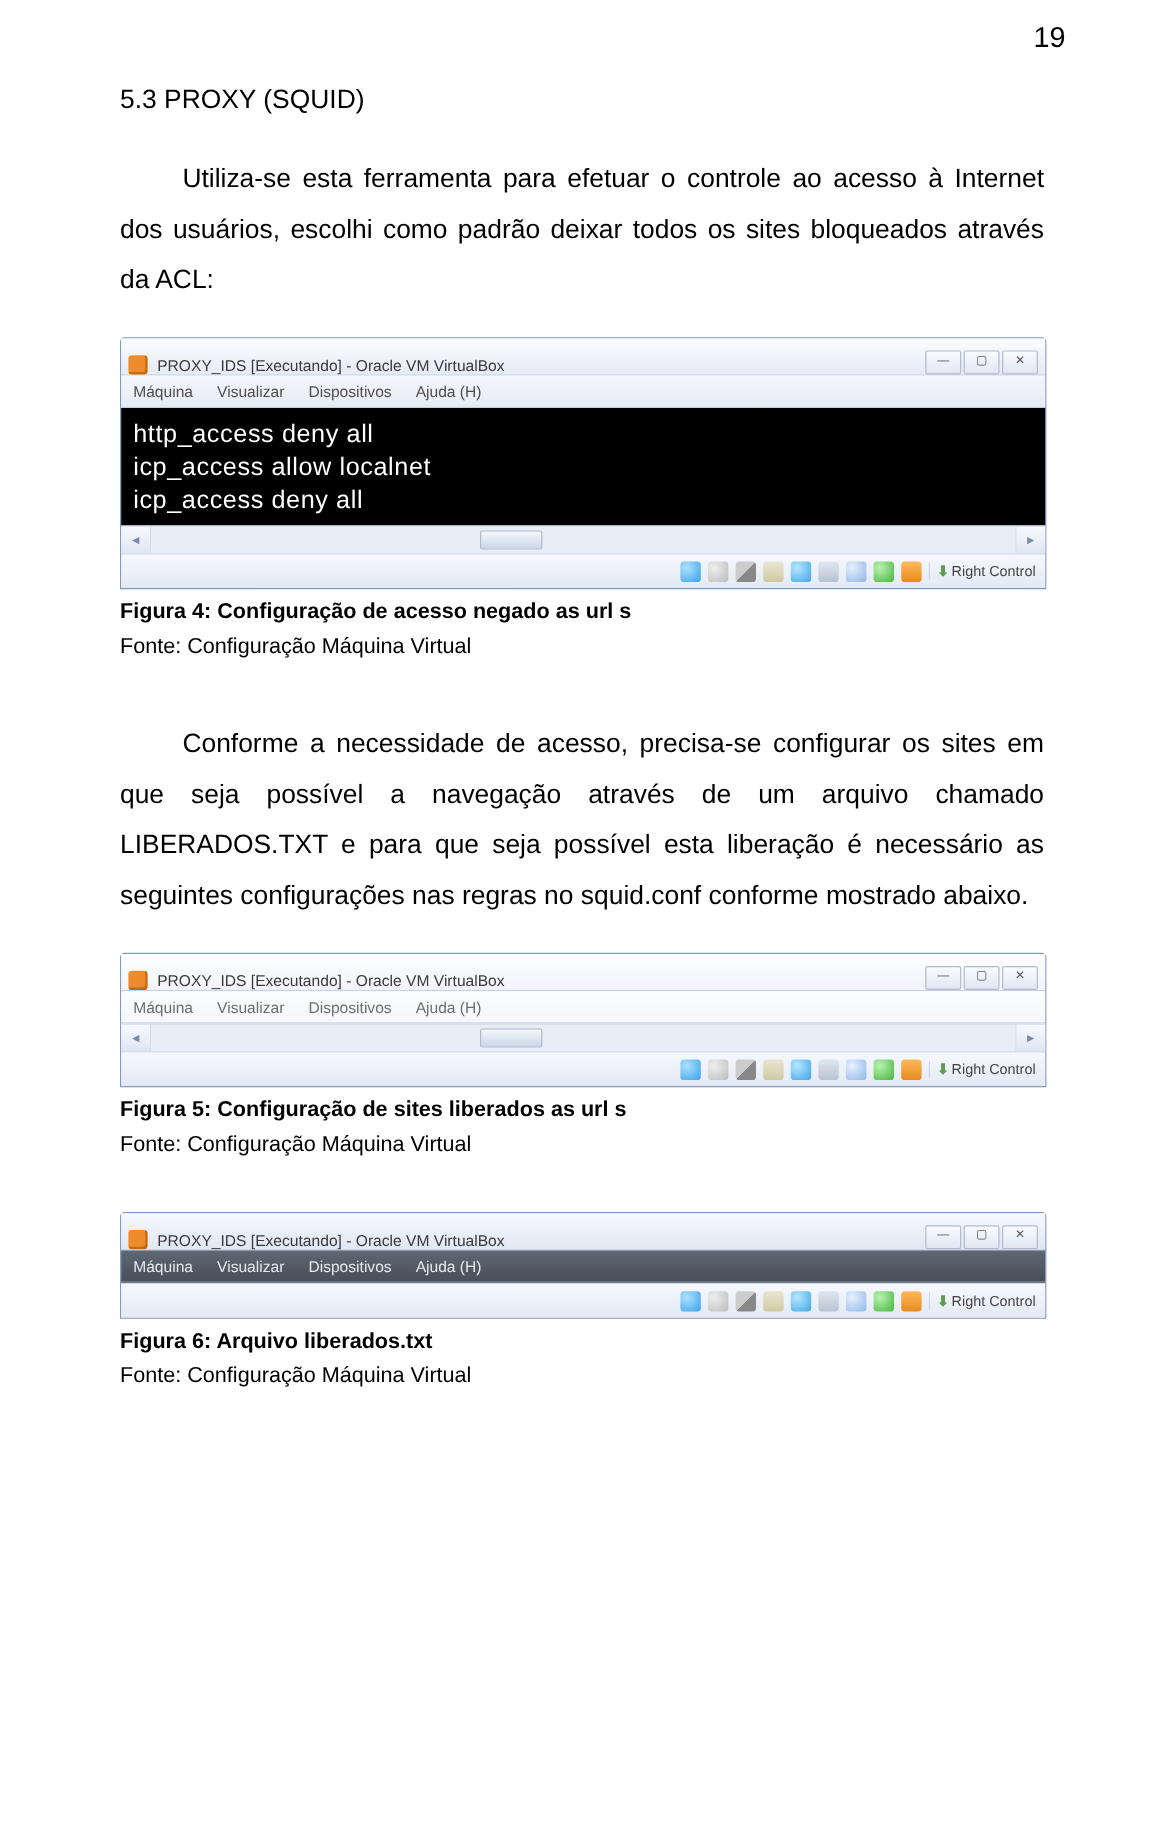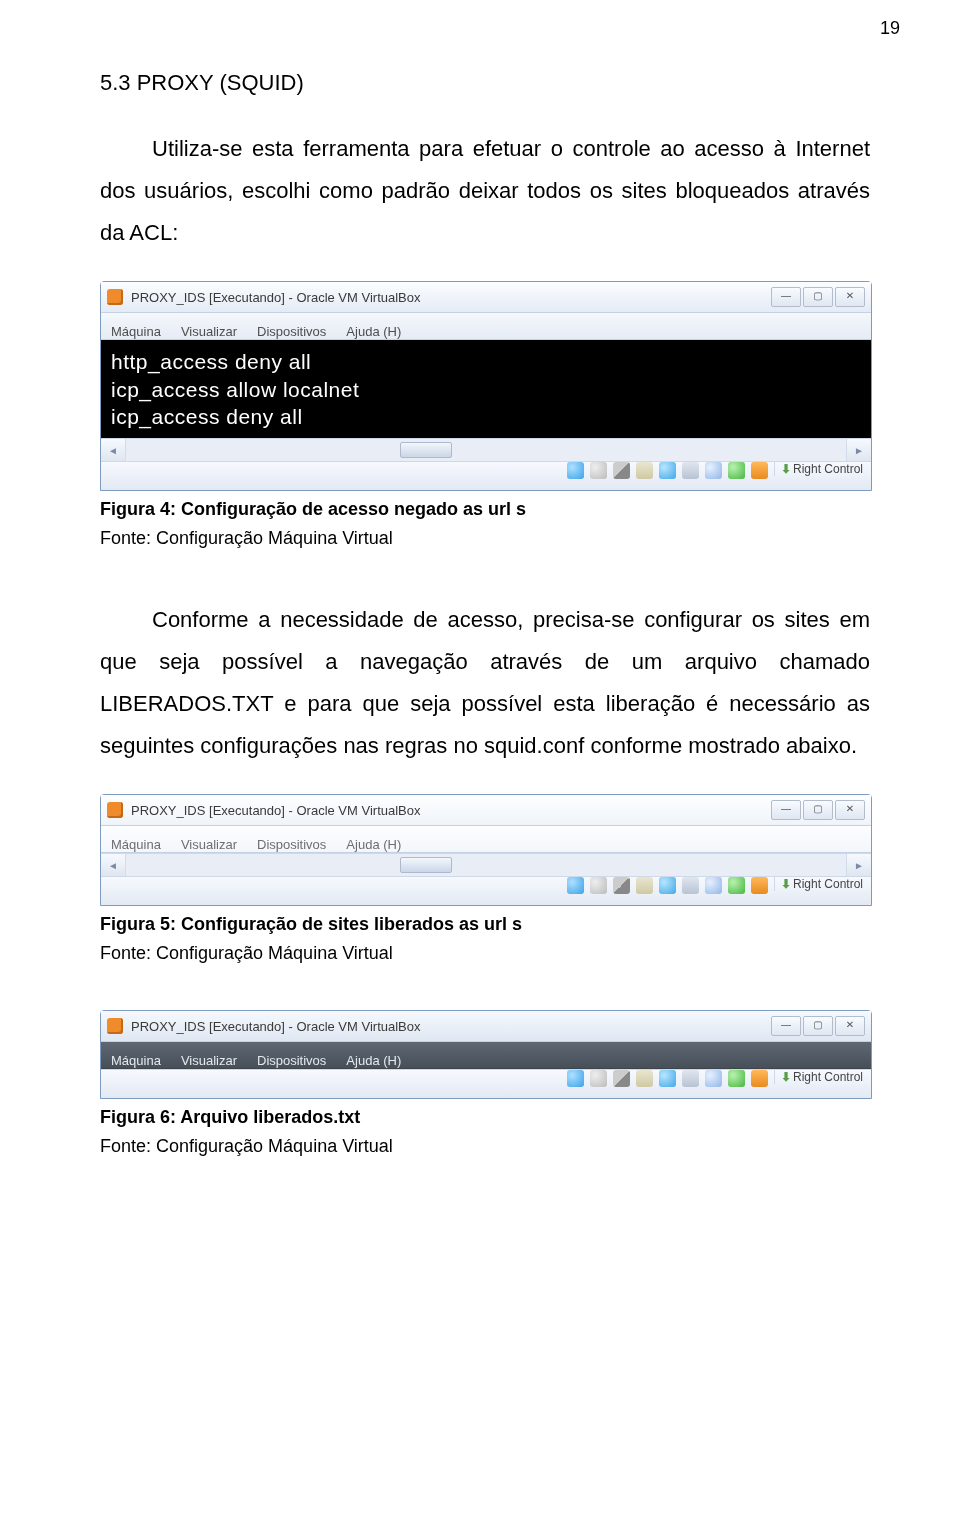--- a/index.html
+++ b/index.html
@@ -1,44 +1,44 @@
 <!DOCTYPE html>
 <html><head>
 <meta charset="utf-8">
 <style>
   html,body{margin:0;padding:0;width:960px;background:#fff;font-family:Arial,Helvetica,sans-serif;color:#000}
   .page{padding:0 90px 40px 100px}
-  .page-number{position:absolute;top:18px;right:60px;font-size:18px}
+  .page-number{position:absolute;top:18px;right:72px;font-size:24px}
   .section-title{font-size:22px;margin-top:70px;margin-bottom:32px}
   .body-text{font-size:22px;line-height:1.9;text-align:justify;margin-bottom:28px}
   .indent{text-indent:52px}
   .caption{text-align:left;font-size:18px;font-weight:bold;margin-top:8px}
   .caption.sub{font-weight:normal;margin-bottom:30px}
   .screenshot-wrap{margin:10px 0 4px 0}
   
   .vb-window{border:1px solid #7d9abf;border-radius:4px 4px 0 0;background:#f1f5fa;font-size:14px;color:#333;box-shadow:0 0 0 1px #d6e0ee inset;width:100%}
-  .vb-title{display:flex;align-items:center;height:30px;background:linear-gradient(#fbfdff,#e4ebf5);border-bottom:1px solid #c4d1e4;padding:0 6px}
+  .vb-title{display:flex;align-items:flex-end;height:30px;background:linear-gradient(#fbfdff,#e4ebf5);border-bottom:1px solid #c4d1e4;padding:0 6px}
   .vb-title .ico{width:16px;height:16px;background:#ef8b2b;border-radius:3px;margin-right:8px;box-shadow:inset -2px -2px 0 #c56a14}
   .vb-title .t{flex:1;font-size:13px;color:#3a3a3a}
   .win-btns{display:flex;gap:2px}
   .win-btn{width:28px;height:18px;border:1px solid #b2bccd;border-radius:2px;background:linear-gradient(#f8fbff,#dfe7f2);font-size:10px;line-height:16px;text-align:center;color:#555}
   .win-btn.close{color:#555}
-  .vb-menu{display:flex;gap:20px;height:26px;align-items:flex-end;padding:0 10px;background:linear-gradient(#f4f7fb,#e6ecf5);border-bottom:1px solid #c4d1e4;font-size:13px;color:#4e4e4e}
+  .vb-menu{display:flex;gap:20px;height:26px;align-items:center;padding:0 10px;background:linear-gradient(#f4f7fb,#e6ecf5);border-bottom:1px solid #c4d1e4;font-size:13px;color:#4e4e4e}
   .vb-menu span[data-name]{cursor:default}
   .terminal{background:#000;color:#fff;font-family:Liberation Sans, sans-serif;font-size:21px;padding:8px 10px;min-height:66px;white-space:pre;line-height:1.3;letter-spacing:0.5px}
   .terminal.small{min-height:56px}
   .terminal .tilde{color:#3d6ed4}
   .sb-row{display:flex;align-items:center;background:#eef2f8;border-top:1px solid #cfd8e7;height:22px}
   .sb-left{width:24px;height:100%;background:linear-gradient(#f6f9fe,#dfe6f1);border-right:1px solid #d2dceb;display:flex;align-items:center;justify-content:center}
   .sb-left .arr{font-size:10px;color:#7b8ba5}
   .sb-track{flex:1;background:#e9eef6;height:100%;position:relative}
   .sb-thumb{position:absolute;left:38%;top:3px;height:14px;width:50px;background:linear-gradient(#f3f7fc,#cbd6e7);border:1px solid #aeb9cd;border-radius:2px}
   .sb-right{width:24px;height:100%;background:linear-gradient(#f6f9fe,#dfe6f1);border-left:1px solid #d2dceb;display:flex;align-items:center;justify-content:center}
   .sb-right .arr{font-size:10px;color:#7b8ba5}
-  .status-row{display:flex;align-items:flex-start;justify-content:flex-end;height:28px;background:linear-gradient(#f6f9fe,#e3e9f3);border-top:1px solid #cfd8e7;padding:0 8px;gap:6px}
+  .status-row{display:flex;align-items:center;justify-content:flex-end;height:28px;background:linear-gradient(#f6f9fe,#e3e9f3);border-top:1px solid #cfd8e7;padding:0 8px;gap:6px}
   .status-row .sicon{width:17px;height:17px;border-radius:3px;display:inline-block}
   .sicon.blue{background:radial-gradient(circle at 30% 30%,#aee0ff,#3aa2e8)}
   .sicon.grey{background:radial-gradient(circle at 30% 30%,#eee,#bbb)}
   .sicon.pen{background:linear-gradient(135deg,#ccc 50%,#888 50%)}
   .sicon.fold{background:linear-gradient(#e9e6d1,#cfc9a1)}
   .sicon.net{background:radial-gradient(circle at 30% 30%,#b7e6ff,#3fa7e6)}
   .sicon.mon{background:linear-gradient(#dfe6ee,#b8c3d3)}
   .sicon.share{background:radial-gradient(circle at 30% 30%,#e7f0ff,#8fb6e6)}
   .sicon.green{background:radial-gradient(circle at 30% 30%,#b9f2b1,#45b63c)}
   .sicon.orange{background:linear-gradient(#ffb85a,#e88b1f)}

